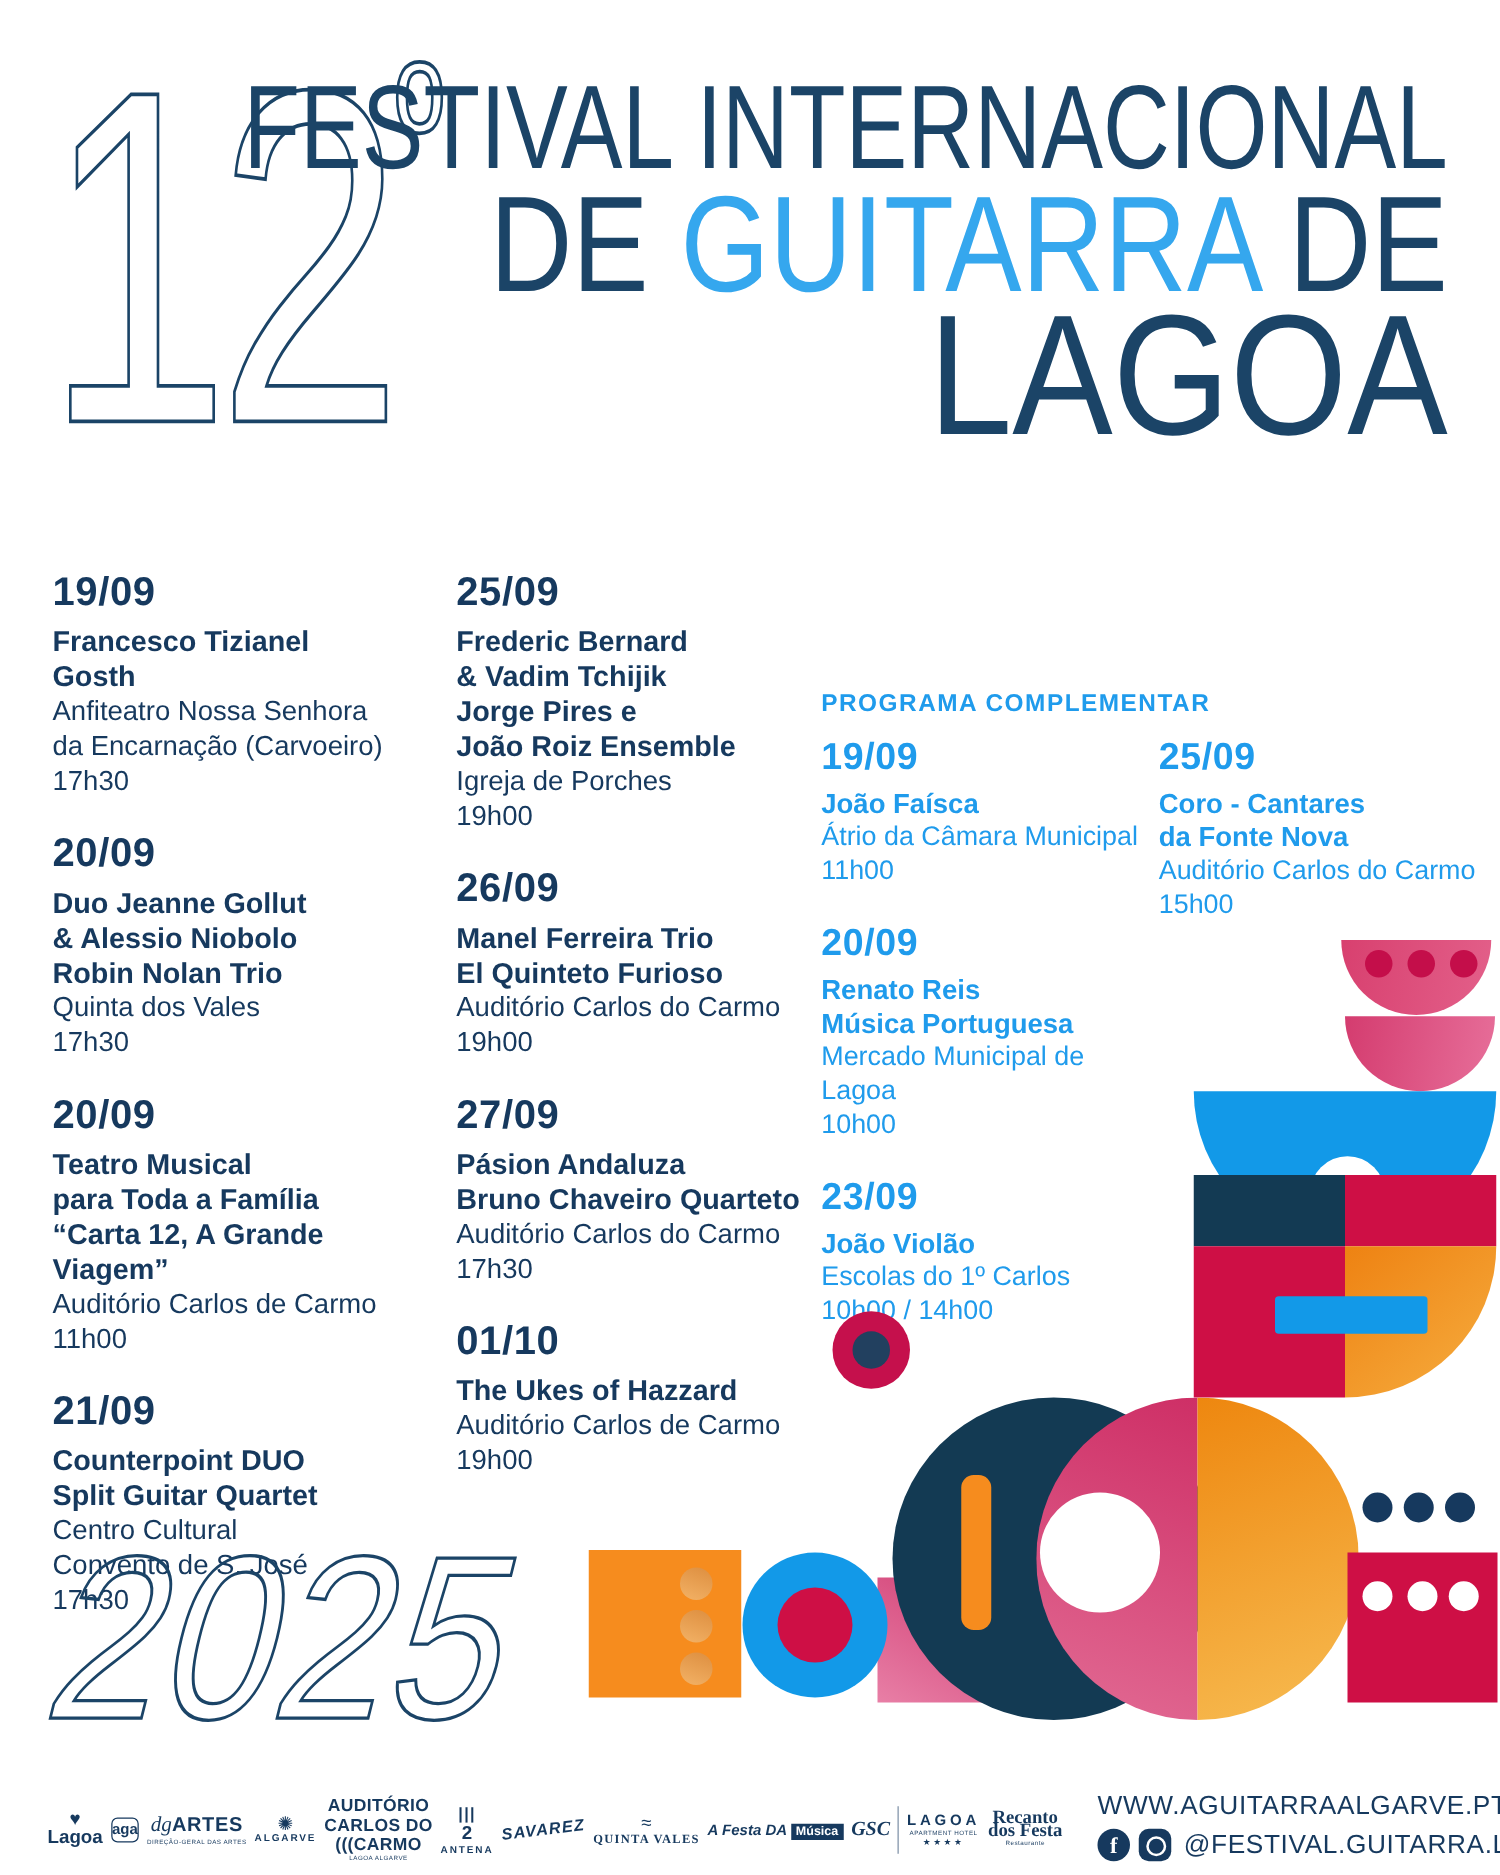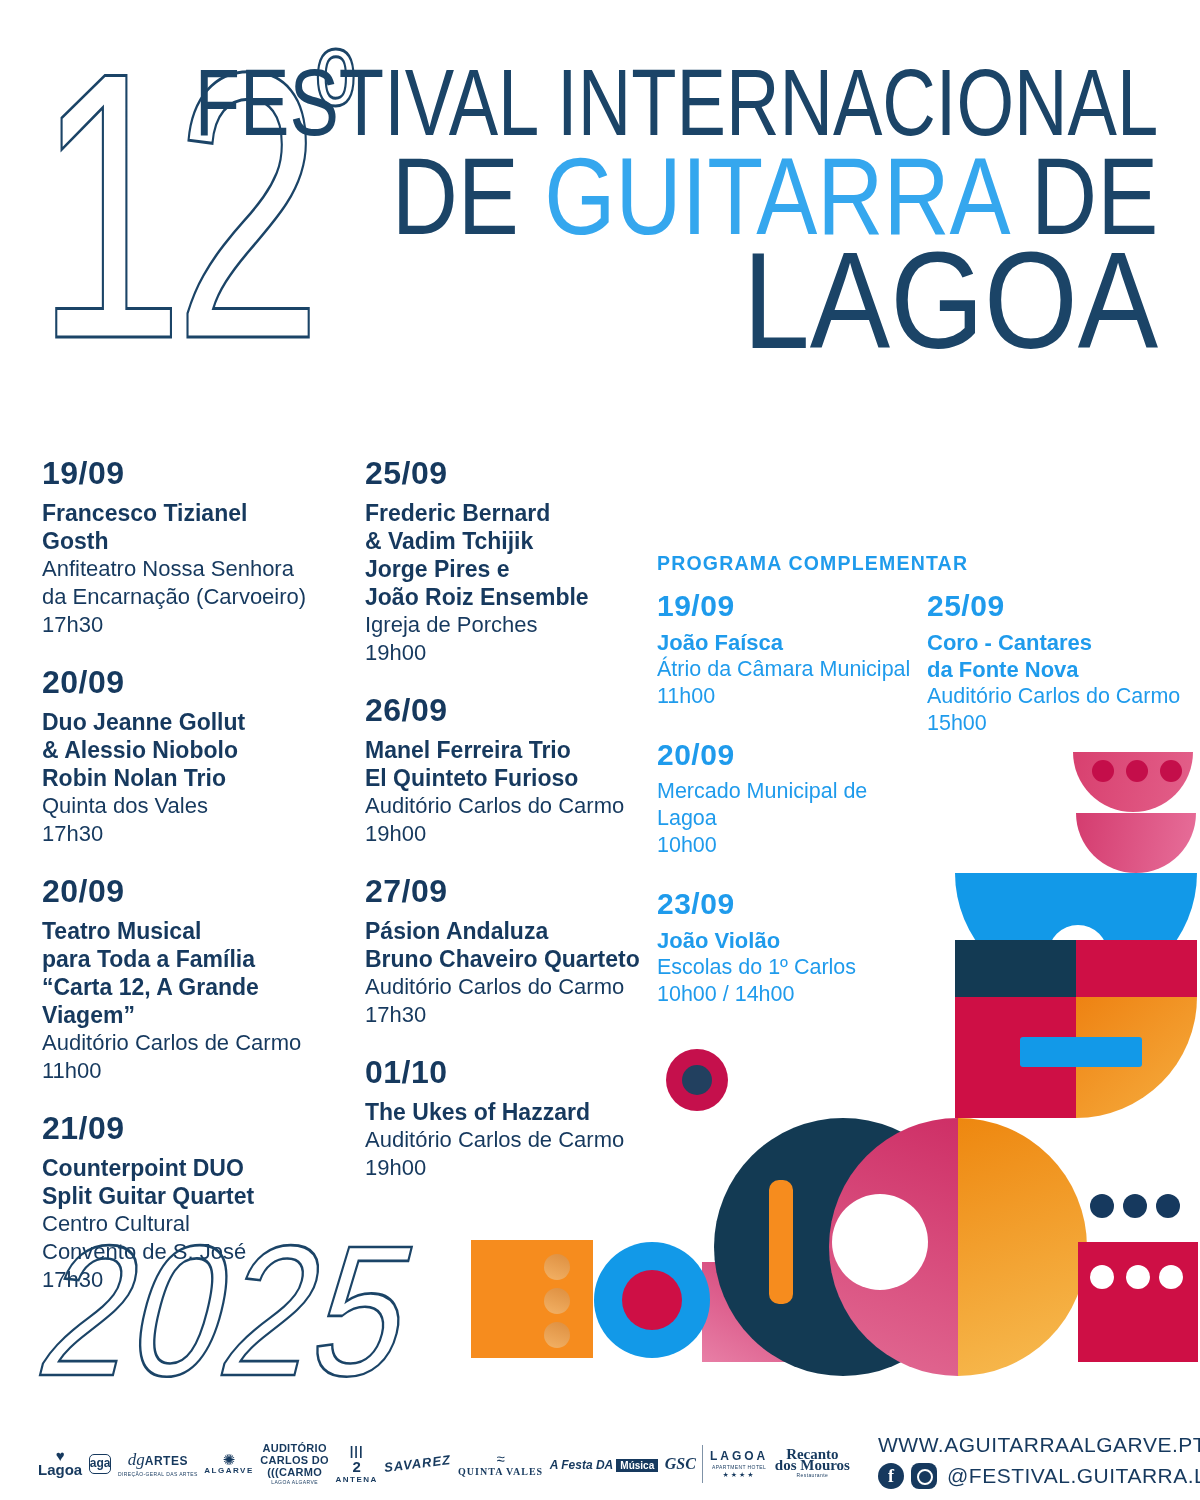--- a/index.html
+++ b/index.html
@@ -82,25 +82,25 @@
 
   
   .sponsors{position:absolute;left:38px;top:1432px;width:812px;height:64px;display:flex;
             align-items:center;justify-content:space-between;color:#16395E;}
   .logo{text-align:center;line-height:1.1;}
   .logo span{display:block;}
   .heart{font-size:15px;line-height:12px;}
   .lg-big{font-size:15px;font-weight:bold;}
   .boxed{font-size:12px;font-weight:bold;border:1.5px solid #16395E;border-radius:5px;padding:2px 0;}
   .dgit{font-size:17px;font-style:italic;font-family:"Liberation Serif",serif;display:inline !important;}
-  .darts{font-size:12px;font-weight:bold;display:inline !important;letter-spacing:0.5px;}
+  .darts{font-size:16px;font-weight:bold;display:inline !important;letter-spacing:0.5px;}
   .tiny{font-size:5px;letter-spacing:0.4px;margin-top:2px;}
   .glyph{font-size:15px;line-height:14px;}
   .cap8{font-size:8px;font-weight:bold;letter-spacing:1.5px;text-align:center;}
-  .aud{font-size:11px;font-weight:bold;letter-spacing:0.3px;}
+  .aud{font-size:14px;font-weight:bold;letter-spacing:0.3px;}
   .ant-bars{font-size:13px;font-weight:bold;letter-spacing:1px;}
   .ant-2{font-size:15px;font-weight:bold;display:inline !important;}
   .sav{font-size:13px;font-weight:bold;font-style:italic;letter-spacing:1px;transform:rotate(-7deg);}
   .qv{font-size:10px;font-family:"Liberation Serif",serif;font-weight:bold;letter-spacing:1px;}
   .festa-a{font-size:12px;font-weight:bold;display:inline !important;font-style:italic;}
   .festa-box{font-size:10px;font-weight:bold;display:inline !important;background:#16395E;color:#fff;
              padding:1px 4px;margin-left:3px;}
   .gsc{font-size:16px;font-weight:bold;font-style:italic;font-family:"Liberation Serif",serif;}
   .lgh{font-size:12px;font-weight:bold;letter-spacing:3px;}
   .stars{font-size:7px;letter-spacing:2px;}
@@ -200,20 +200,22 @@
 
   <div class="compcol compA">
     <div class="cev">
       <div class="date">19/09</div>
       <div class="names">João Faísca</div>
       <div class="venue">Átrio da Câmara Municipal</div>
       <div class="time">11h00</div>
     </div>
     <div class="cev">
       <div class="date">20/09</div>
+      <div class="names">Renato Reis
+Música Portuguesa</div>
       <div class="venue">Mercado Municipal de Lagoa</div>
       <div class="time">10h00</div>
     </div>
     <div class="cev">
       <div class="date">23/09</div>
       <div class="names">João Violão</div>
       <div class="venue">Escolas do 1º Carlos</div>
       <div class="time">10h00 / 14h00</div>
     </div>
   </div>
@@ -315,21 +317,21 @@
       <span class="gsc">GSC</span>
     </div>
     <div class="vdiv"></div>
     <div class="logo">
       <span class="lgh">LAGOA</span>
       <span class="tiny">APARTMENT HOTEL</span>
       <span class="stars">★★★★</span>
     </div>
     <div class="logo">
       <span class="rec">Recanto</span>
-      <span class="rec">dos Mouros</span>
+      <span class="rec">dos Festa</span>
       <span class="tiny">Restaurante</span>
     </div>
   </div>
 
   <div class="contact">
     <div class="www">WWW.AGUITARRAALGARVE.PT</div>
     <div class="social">
       <span class="fb">f</span>
       <span class="ig"></span>
       <span class="handle">@FESTIVAL.GUITARRA.LAGOA</span>

